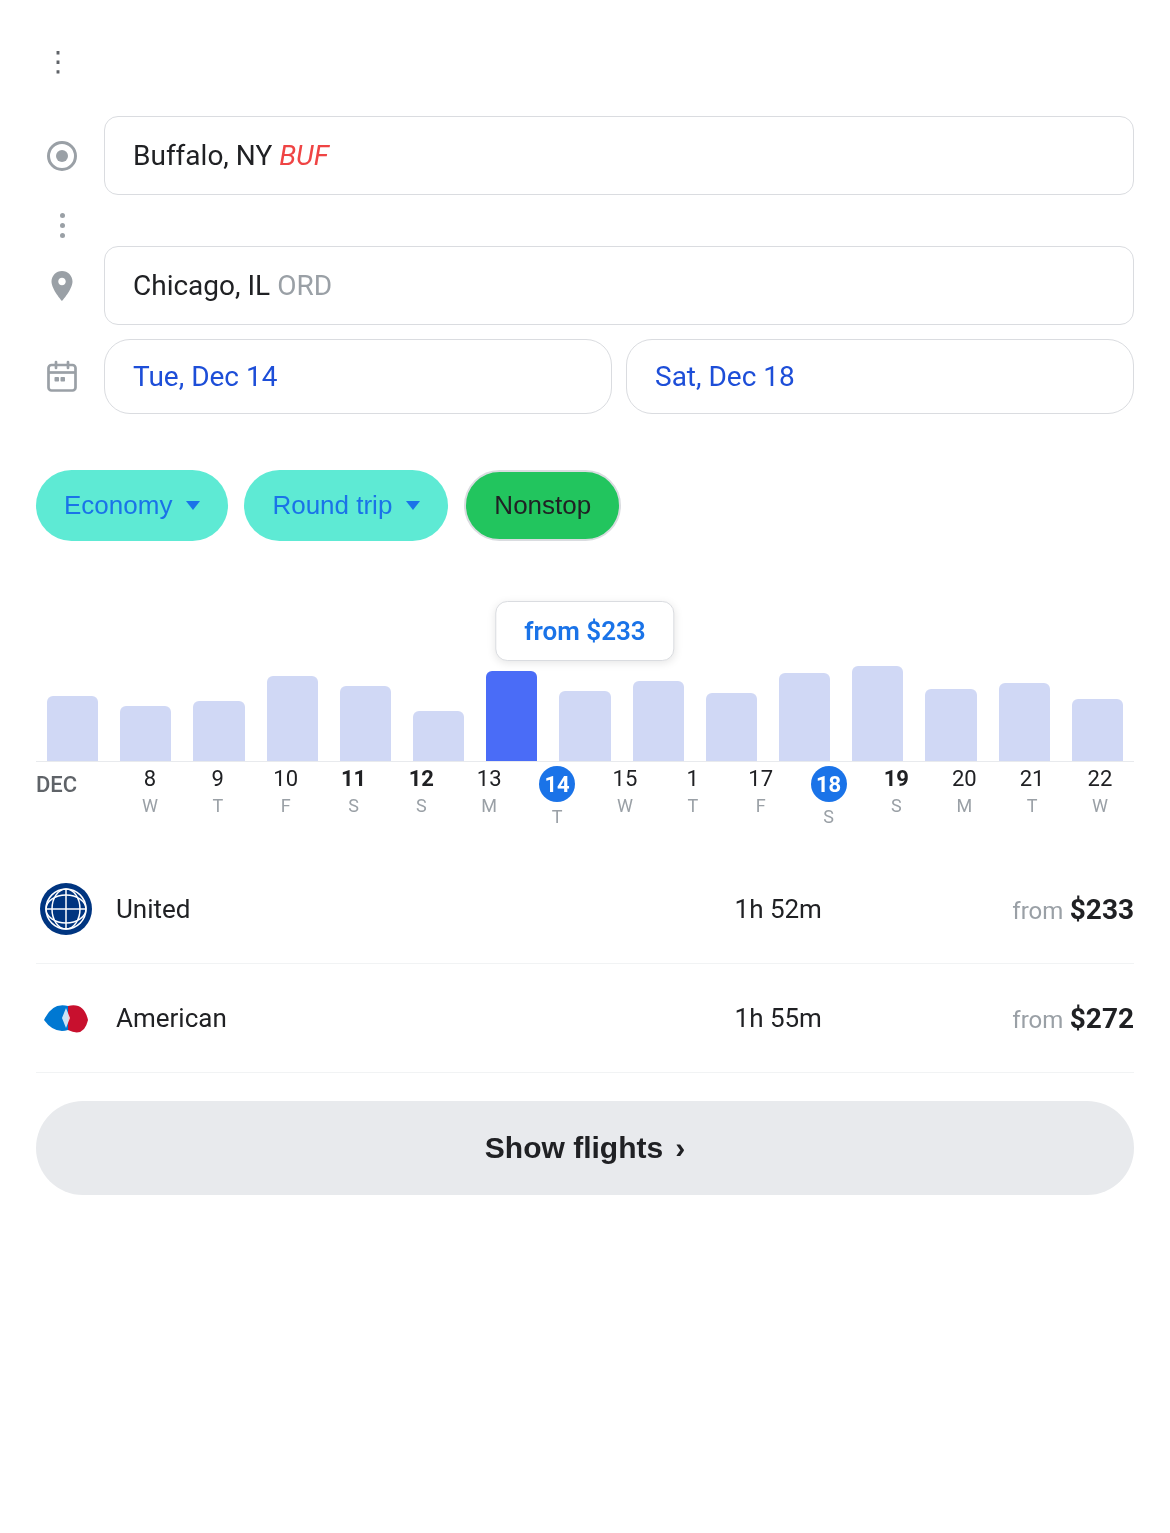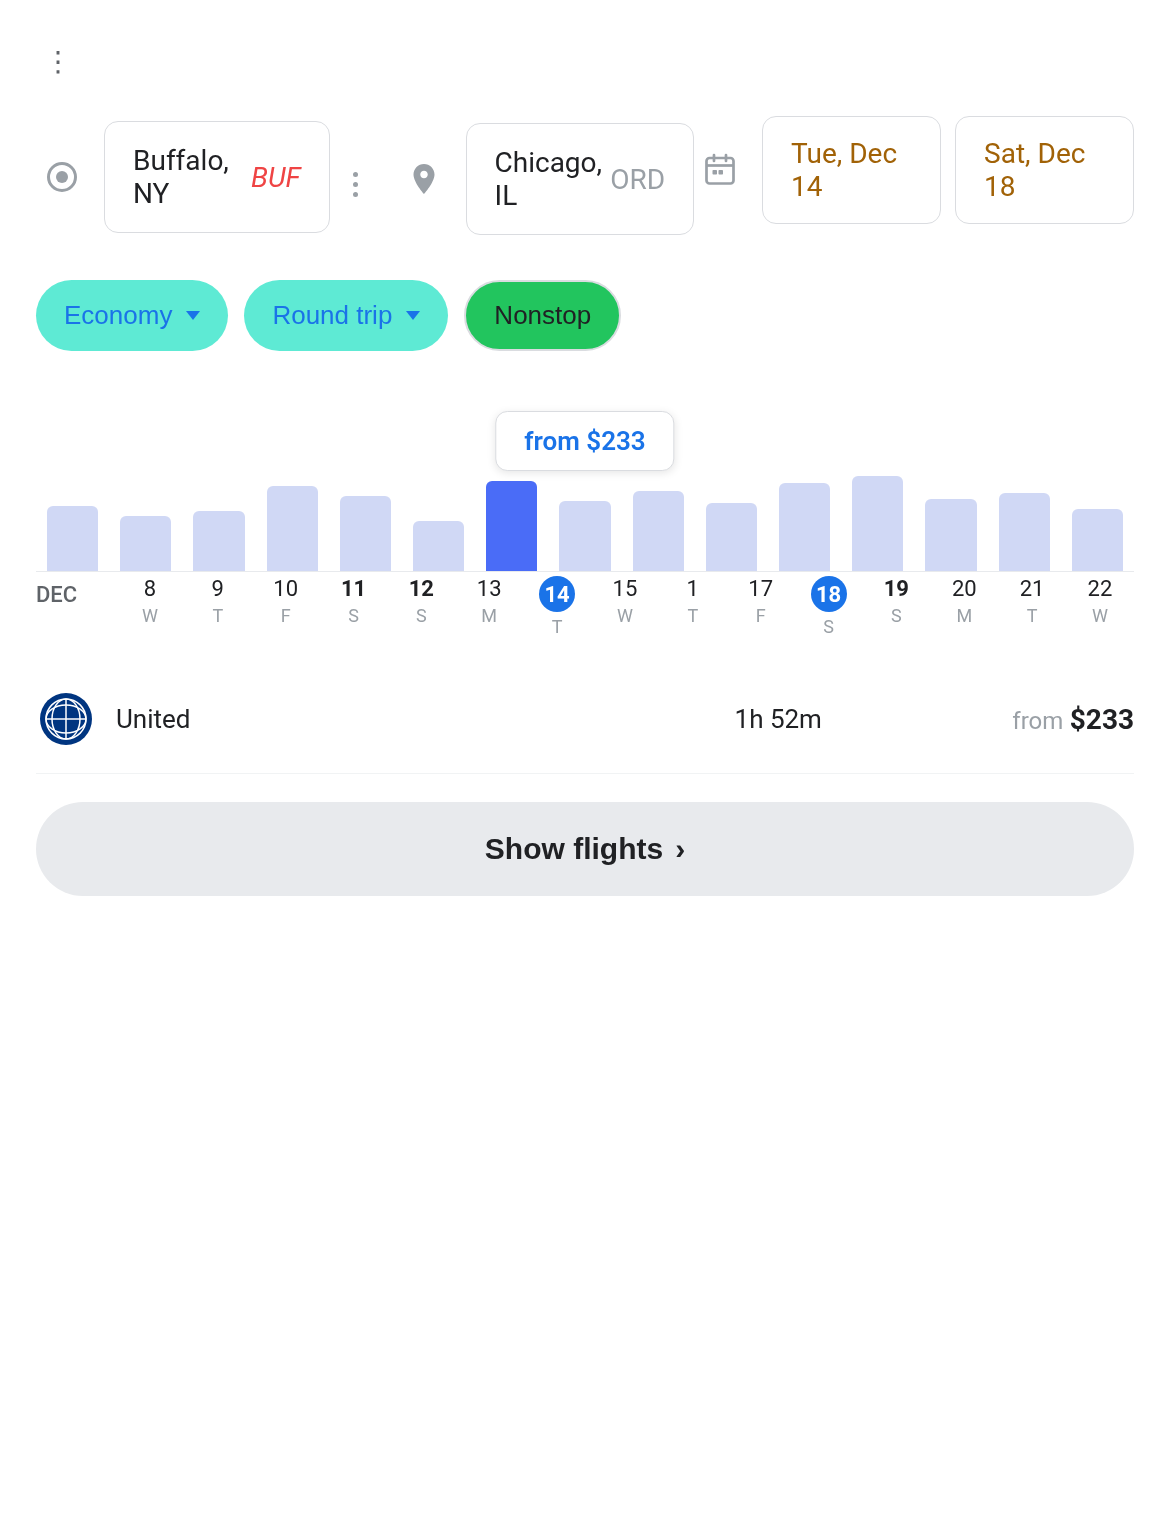--- a/index.html
+++ b/index.html
@@ -29,20 +29,21 @@
       color: #5f6368;
       cursor: pointer;
       padding: 8px;
       line-height: 1;
       letter-spacing: 1px;
     }
 
     
     .search-section {
       display: flex;
+      flex-direction: column;
       gap: 0;
       margin-bottom: 28px;
     }
     .field-row {
       display: flex;
       align-items: center;
       gap: 16px;
       margin-bottom: 14px;
     }
     .field-icon {
@@ -100,24 +101,24 @@
       flex-shrink: 0;
     }
     .date-fields {
       display: flex;
       flex: 1;
       gap: 14px;
     }
     .date-field {
       flex: 1;
       border: 1.5px solid #dadce0;
-      border-radius: 14px;
+      border-radius: 26px;
       padding: 20px 28px;
       font-size: 28px;
-      color: #a16207;
+      color: #1d4ed8;
       cursor: pointer;
     }
 
     
     .filter-row {
       display: flex;
       gap: 16px;
       margin-bottom: 36px;
       flex-wrap: wrap;
     }
@@ -530,19 +531,35 @@
         <ellipse cx="26" cy="26" rx="20" ry="14" fill="none" stroke="white" stroke-width="1.5"></ellipse>
         <circle cx="26" cy="26" r="20" fill="none" stroke="white" stroke-width="1.5"></circle>
         <line x1="6" y1="26" x2="46" y2="26" stroke="white" stroke-width="1.5"></line>
         <line x1="26" y1="6" x2="26" y2="46" stroke="white" stroke-width="1.5"></line>
       </svg>
         </div>
         <div class="airline-name">United</div>
         <div class="flight-duration">1h 52m</div>
         <div class="flight-price"><span class="from-label">from</span> <span class="price-val">$233</span></div>
       </div>
+      <div class="airline-row">
+        <div class="airline-logo">
+          <svg width="52" height="52" viewBox="0 0 52 52" xmlns="http://www.w3.org/2000/svg">
+        <rect width="52" height="52" rx="6" fill="white"></rect>
+
+        <path d="M4 28 Q12 10 28 14 L28 38 Q14 42 4 28Z" fill="#0078D2"></path>
+
+        <path d="M28 14 Q44 10 48 28 Q44 46 28 38 L28 14Z" fill="#C8102E"></path>
+
+        <path d="M26 16 L30 26 L26 36 L22 26 Z" fill="white" opacity="0.8"></path>
+      </svg>
+        </div>
+        <div class="airline-name">American</div>
+        <div class="flight-duration">1h 55m</div>
+        <div class="flight-price"><span class="from-label">from</span> <span class="price-val">$272</span></div>
+      </div>
     </div>
 </div>
 
 <button class="show-flights-btn">
   <span>Show flights</span>
   <span class="chevron-right">›</span>
 </button>
 
 </body></html>

